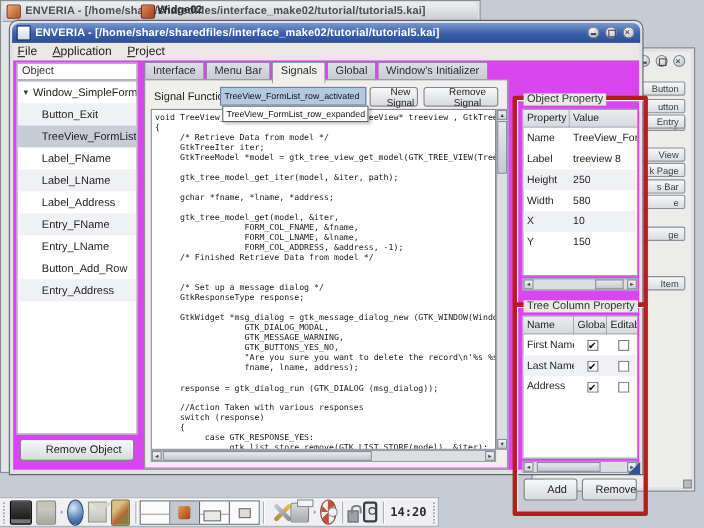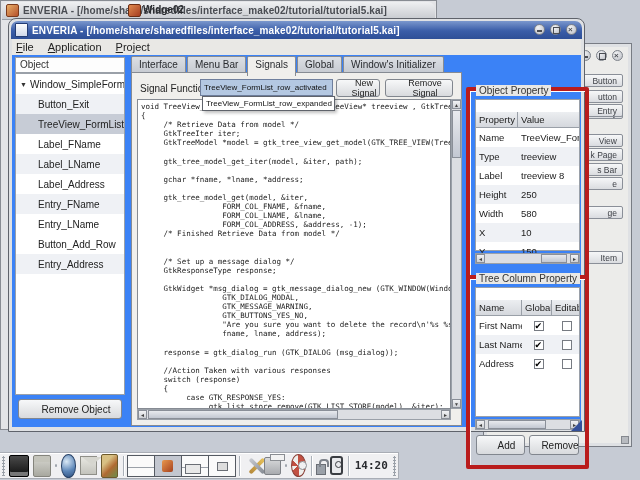--- a/index.html
+++ b/index.html
@@ -38,21 +38,21 @@
     border:1px solid #5f636b;border-radius:8px 8px 0 0;box-sizing:border-box;}
   #mainwin .titlebar{position:absolute;left:2px;top:2px;right:2px;height:18px;border-radius:7px 7px 0 0;
     background:linear-gradient(#7a97cd,#3a5da8 55%,#2e4f97);display:flex;align-items:center;}
   #mainwin .ticon{width:11px;height:12px;margin:0 4px;background:linear-gradient(#fdfdfd,#cfd8ea);border:1px solid #233c74;border-radius:1px;}
   #mainwin .ttext{font-size:10px;font-weight:bold;color:#fff;white-space:nowrap;overflow:hidden;letter-spacing:.15px;}
   #mainwin .circles{right:7px;top:5px;}
   .menubar{position:absolute;left:3px;top:20px;right:3px;height:16px;background:#e9e8e5;
     border-bottom:1px solid #c2c4c8;display:flex;align-items:center;padding-left:4px;}
   .menu-item{display:inline-block;font-size:11px;color:#222;margin-right:14px;}
   .menu-item::first-letter{text-decoration:underline;}
-  .mainbody{position:absolute;left:3px;top:36px;right:3px;bottom:4px;background:#3b82f6;}
+  .mainbody{position:absolute;left:3px;top:36px;right:3px;bottom:4px;background:#d946ef;}
 
   
   .obj-header{left:3px;top:2px;width:110px;height:16px;background:#fdfdfd;border:1px solid #9aa0a8;
     box-sizing:border-box;font-size:10px;color:#333;padding:1px 0 0 4px;}
   .obj-tree{left:3px;top:18px;width:110px;height:322px;background:#fff;border:1px solid #9aa0a8;box-sizing:border-box;overflow:hidden;}
   .trow{height:20px;display:flex;align-items:center;font-size:10px;color:#222;white-space:nowrap;}
   .trow.stripe{background:#eff1f5;}
   .trow.sel{background:#c7ccd6;}
   .trow .exp{font-size:7px;color:#333;margin:0 3px 0 4px;}
   .trow .ind{margin-left:22px;}
@@ -83,21 +83,21 @@
   .vscroll{left:319px;top:26px;width:11px;height:310px;background:#dcdee2;border:1px solid #9aa0a8;box-sizing:border-box;}
   .hscroll{left:5px;top:336px;width:314px;height:11px;background:#dcdee2;border:1px solid #9aa0a8;box-sizing:border-box;}
   .sbtn{position:absolute;background:linear-gradient(#f2f3f5,#cdd0d5);border:1px solid #8a8f98;box-sizing:border-box;
     font-size:5px;color:#444;text-align:center;line-height:8px;}
   .thumb{position:absolute;background:linear-gradient(#e8eaee,#c3c8d2);border:1px solid #8a8f98;box-sizing:border-box;}
 
   
   .groupbox{border:4px solid #b91c1c;border-radius:2px;box-shadow:inset 1px 1px 0 #fff;}
   .gb-title{position:absolute;top:-6px;left:6px;background:#e9e8e5;font-size:10px;color:#333;padding:0 3px;}
   .ptable{position:absolute;left:5px;top:8px;width:105px;background:#fff;border:1px solid #9aa0a8;box-sizing:border-box;}
-  .phead{display:flex;height:16px;margin-top:12px;}
+  .phead{display:flex;height:16px;}
   .phead div{background:linear-gradient(#eceef1,#d5d8dd);border-right:1px solid #9aa0a8;border-bottom:1px solid #9aa0a8;
     font-size:9.5px;color:#222;padding:2px 0 0 3px;box-sizing:border-box;overflow:hidden;white-space:nowrap;}
   .prow{display:flex;height:19px;font-size:9.5px;color:#222;align-items:center;}
   .prow.stripe{background:#eff1f5;}
   .prow div{padding-left:3px;box-sizing:border-box;overflow:hidden;white-space:nowrap;}
   .c-prop{width:42px;} .c-val{width:61px;}
   .c-name{width:46px;} .c-vis{width:30px;display:flex;justify-content:center;} .c-edit{width:27px;display:flex;justify-content:center;}
   .cb{width:10px;height:10px;border:1px solid #777b82;background:#fff;box-sizing:border-box;position:relative;font-size:9px;line-height:8px;text-align:center;color:#000;}
   .cb.checked::after{content:"\2714";position:absolute;left:0;top:0;}
 
@@ -307,24 +307,20 @@
         <span class="gb-title">Object Property</span>
         <div class="ptable" style="height:152px;">
           <div class="phead">
             <div class="c-prop">Property</div>
             <div class="c-val" style="border-right:none;">Value</div>
           </div>
           <div class="prow">
               <div class="c-prop">Name</div>
               <div class="c-val">TreeView_FormList</div>
             </div>
-          <div class="prow stripe">
-              <div class="c-prop">Type</div>
-              <div class="c-val">treeview</div>
-            </div>
           <div class="prow">
               <div class="c-prop">Label</div>
               <div class="c-val">treeview 8</div>
             </div>
           <div class="prow stripe">
               <div class="c-prop">Height</div>
               <div class="c-val">250</div>
             </div>
           <div class="prow">
               <div class="c-prop">Width</div>

